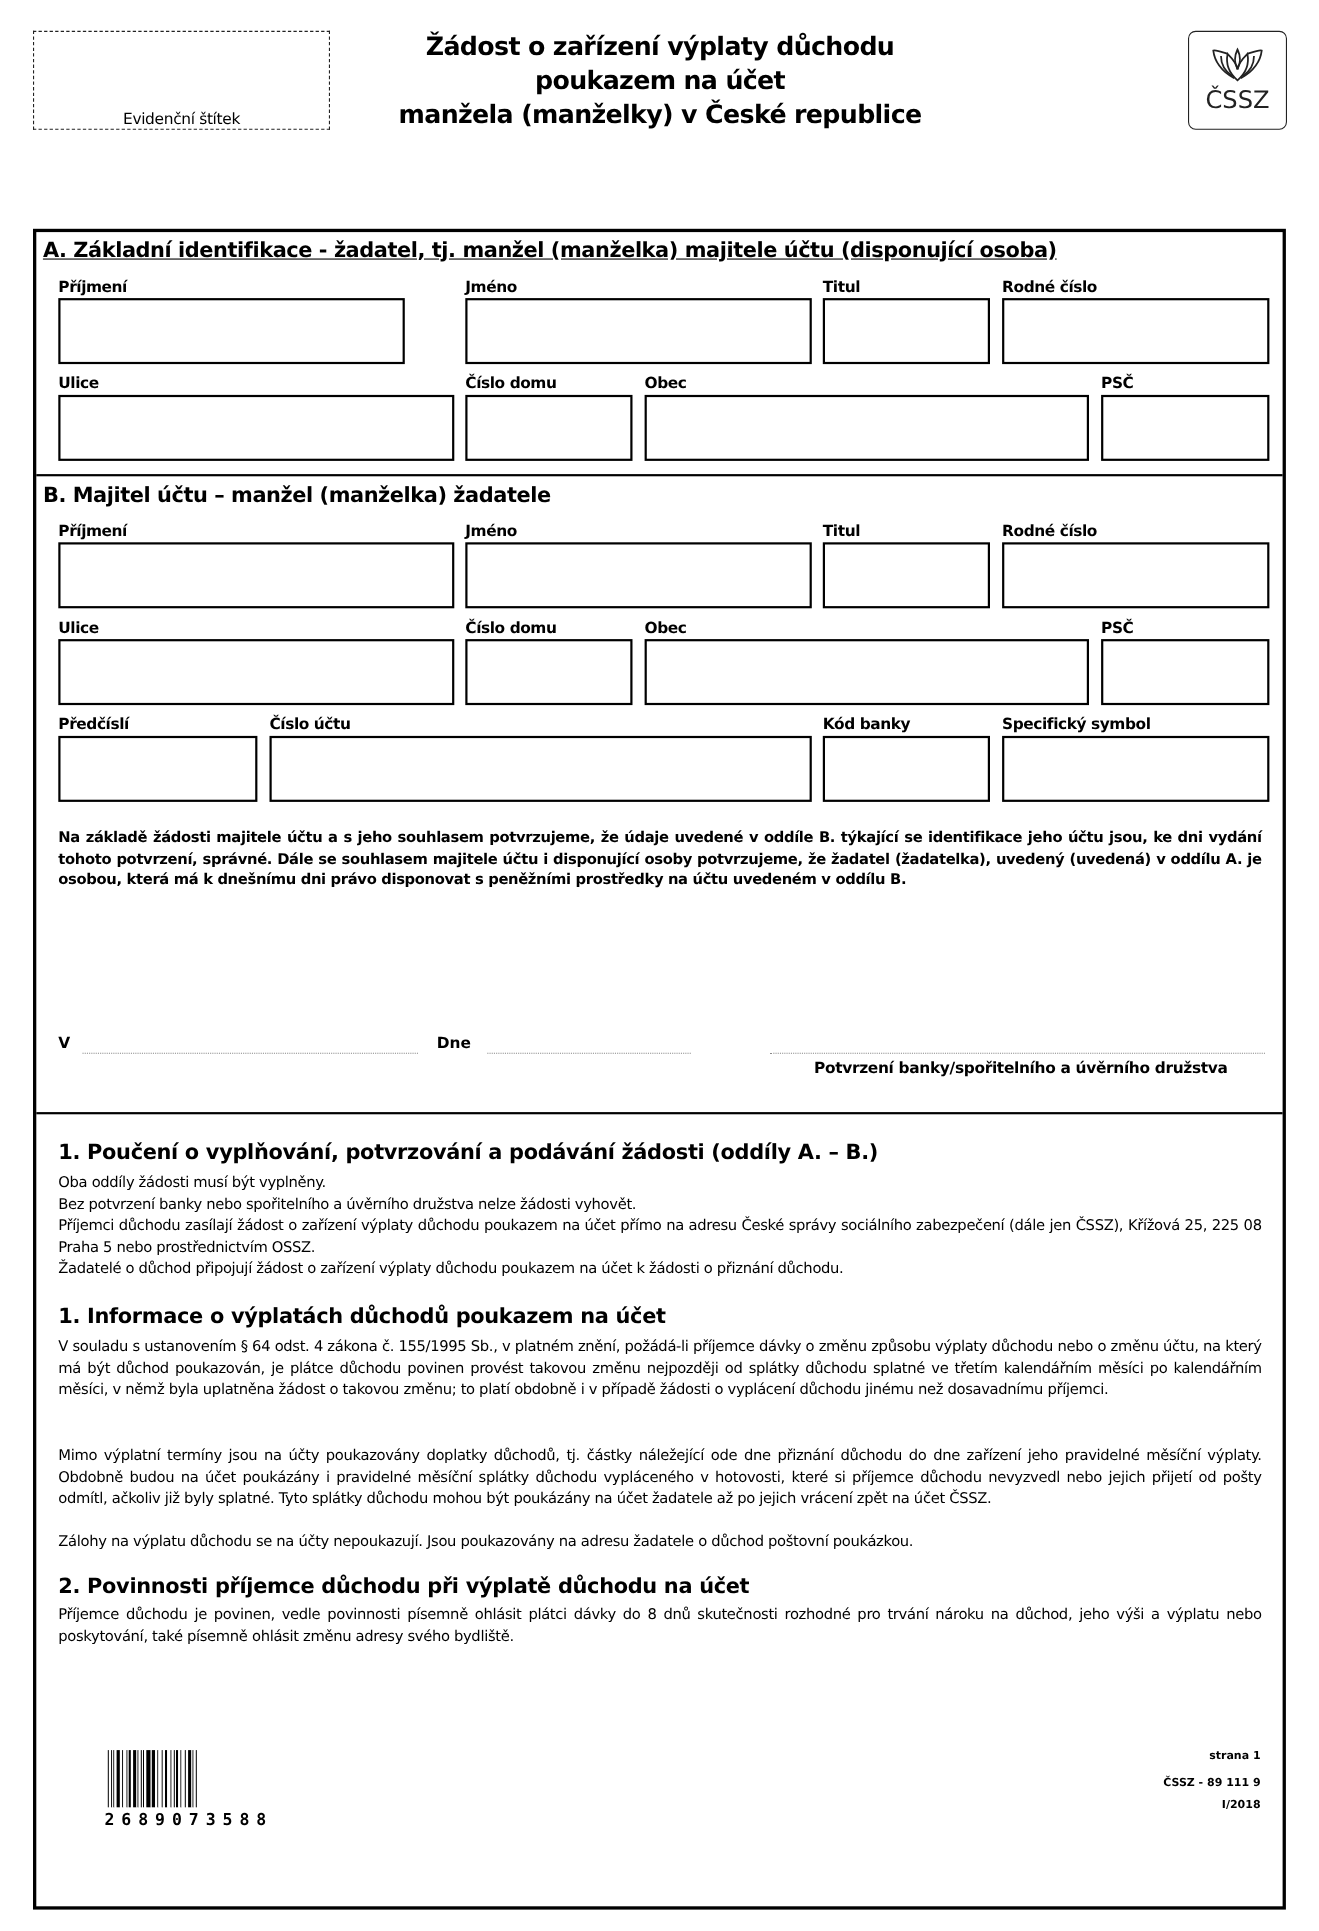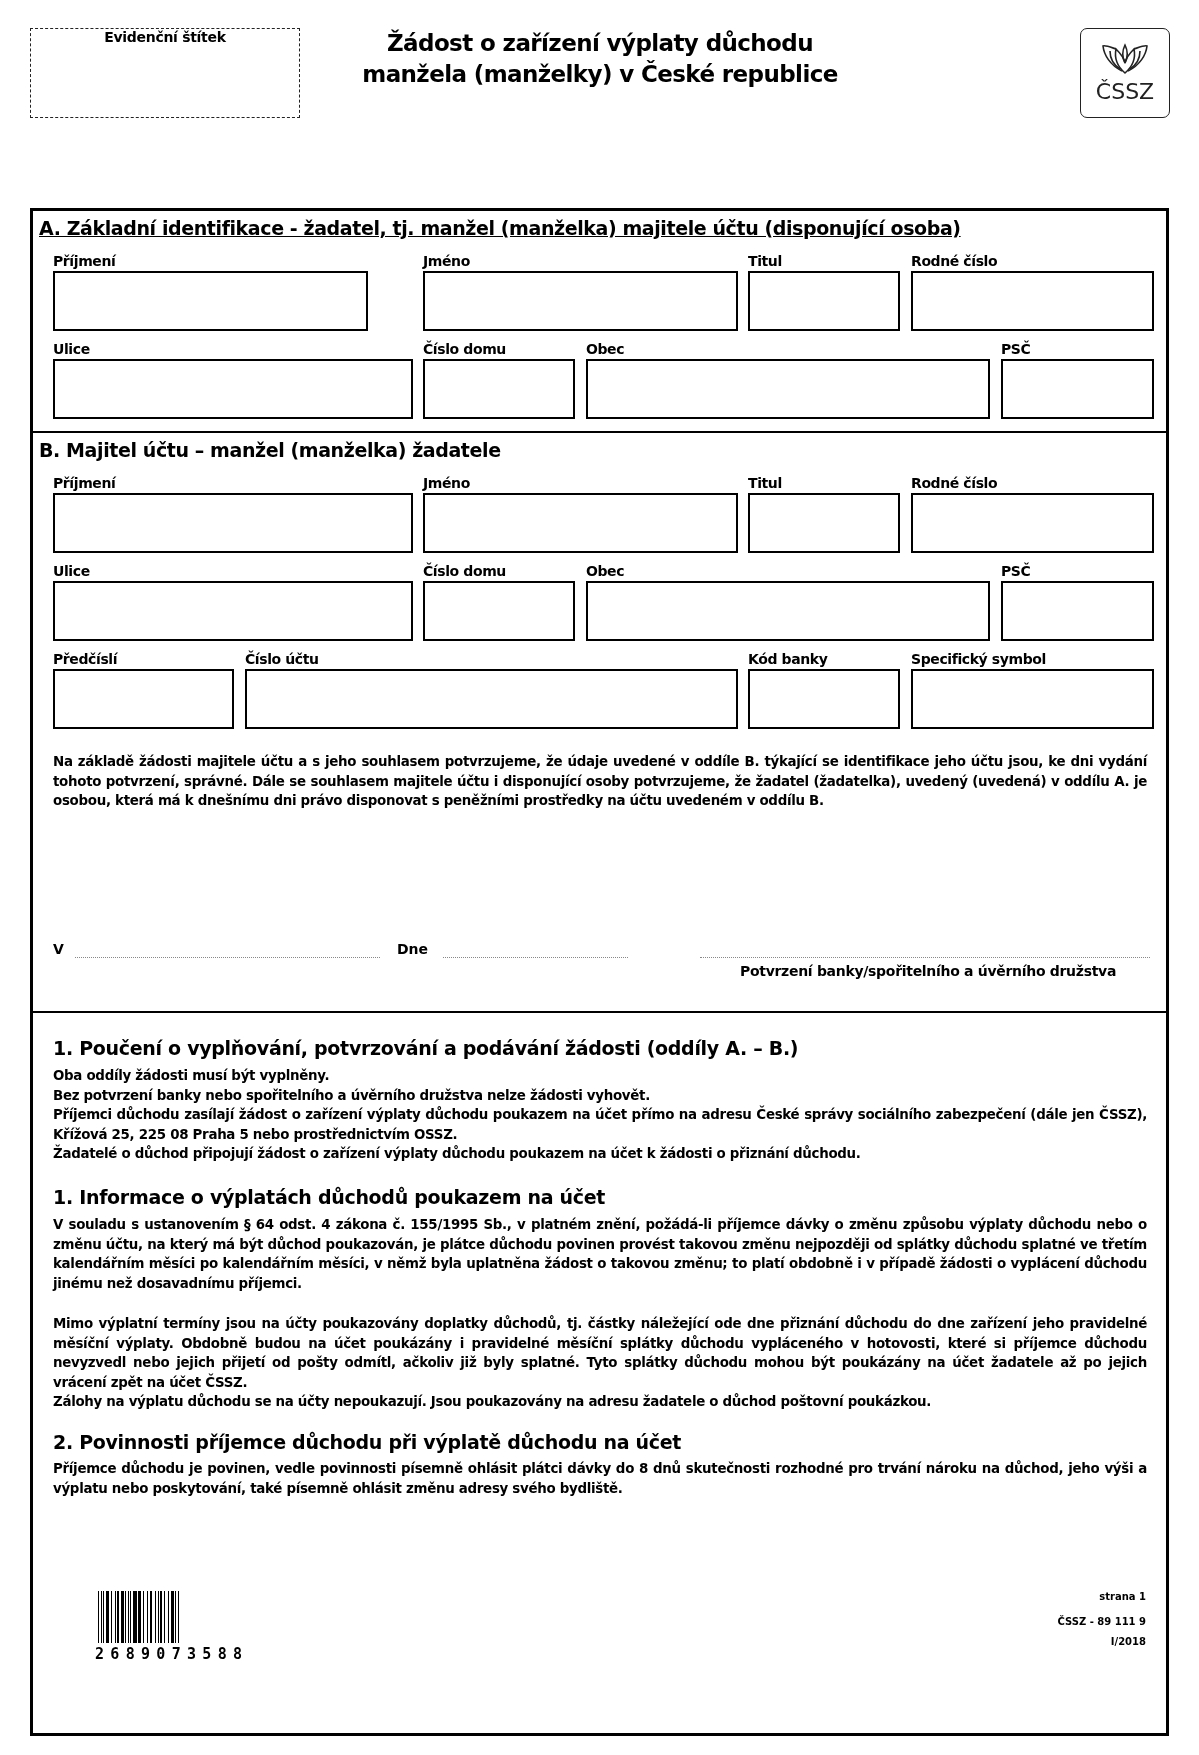--- a/index.html
+++ b/index.html
@@ -1,53 +1,54 @@
 <!DOCTYPE html>
 <html><head>
 <meta charset="utf-8">
 <style>
   * { box-sizing: border-box; margin: 0; padding: 0; }
   html, body { width: 1199px; height: 1755px; background: #fff; }
   body { position: relative; font-family: "DejaVu Sans", "Liberation Sans", sans-serif; color: #000; overflow: hidden; }
 
-  .stamp { position: absolute; left: 30px; top: 28px; width: 270px; height: 90px; border: 1.5px dashed #222; display: flex; align-items: flex-start; justify-content: center; font-size: 14px; font-weight: bold; letter-spacing: -0.3px; }
+  .stamp { position: absolute; left: 30px; top: 28px; width: 270px; height: 90px; border: 1.5px dashed #222; display: flex; align-items: flex-end; justify-content: center; font-size: 14px; font-weight: normal; letter-spacing: -0.3px; }
   .title { position: absolute; left: 320px; top: 28px; width: 560px; text-align: center; font-size: 23px; font-weight: bold; line-height: 31px; letter-spacing: -0.6px; }
   .logo { position: absolute; left: 1080px; top: 28px; width: 90px; height: 90px; border: 1.5px solid #222; border-radius: 7px; display: flex; flex-direction: column; align-items: center; justify-content: flex-start; padding-top: 10px; }
   .logo svg { width: 50px; height: 40px; }
   .logo .logo-text { font-family: "DejaVu Sans", sans-serif; font-size: 22px; line-height: 26px; letter-spacing: 0px; color: #222; }
 
   .frame { position: absolute; left: 30px; top: 208px; width: 1139px; height: 1528px; border: 3px solid #000; }
   .sec-divider { position: absolute; left: 0; width: 100%; height: 2px; background: #000; }
 
   .sec-head { position: absolute; left: 6px; font-size: 19px; font-weight: bold; letter-spacing: -0.4px; white-space: nowrap; }
   .fl { position: absolute; font-size: 14px; font-weight: bold; letter-spacing: -0.4px; white-space: nowrap; }
   .fb { position: absolute; border: 2.5px solid #000; background: #fff; }
 
   .para { position: absolute; left: 20px; width: 1094px; font-size: 13.4px; font-weight: bold; line-height: 19.5px; text-align: justify; letter-spacing: -0.3px; }
   .sig-label { position: absolute; font-size: 14px; font-weight: bold; }
   .dots { position: absolute; border-bottom: 1.5px dotted #888; height: 1px; }
 
   .info-head { position: absolute; left: 20px; font-size: 19px; font-weight: bold; letter-spacing: -0.3px; white-space: nowrap; }
-  .info-text { position: absolute; left: 20px; width: 1094px; font-size: 13.4px; font-weight: bold; line-height: 19.5px; text-align: justify; letter-spacing: -0.3px; }
+  .info-text { position: absolute; left: 20px; width: 1094px; font-size: 13.4px; font-weight: normal; line-height: 19.5px; text-align: justify; letter-spacing: -0.3px; }
   .info-text p { margin: 0; }
 
   .barcode { position: absolute; left: 65px; top: 1380px; width: 200px; height: 52px; display: flex; align-items: stretch; }
   .barcode span { display: block; background: #000; height: 100%; }
   .barcode-num { position: absolute; left: 62px; top: 1434px; font-family: "DejaVu Sans Mono", monospace; font-weight: bold; font-size: 15px; letter-spacing: 6.3px; }
   .footer-right { position: absolute; right: 20px; text-align: right; font-size: 10px; font-weight: bold; }
 </style>
 </head>
 <body>
 
 <div class="stamp">
   <span>Evidenční štítek</span>
 </div>
 
 <div class="title">
   <div>Žádost o zařízení výplaty důchodu</div>
+  <div>poukazem na účet</div>
   <div>manžela (manželky) v České republice</div>
 </div>
 
 <div class="logo">
   <svg viewBox="0 0 50 40" fill="none" stroke="#222" stroke-width="1.6">
     <path d="M25 34 C18 28 14 20 16 10 C20 14 24 18 25 24 C26 18 30 14 34 10 C36 20 32 28 25 34 Z"></path>
     <path d="M25 24 C22 18 22 12 25 6 C28 12 28 18 25 24"></path>
     <path d="M16 10 C10 8 5 6 3 7 C4 16 10 26 22 32"></path>
     <path d="M34 10 C40 8 45 6 47 7 C46 16 40 26 28 32"></path>
     <path d="M10 12 C10 20 14 26 20 30"></path>

